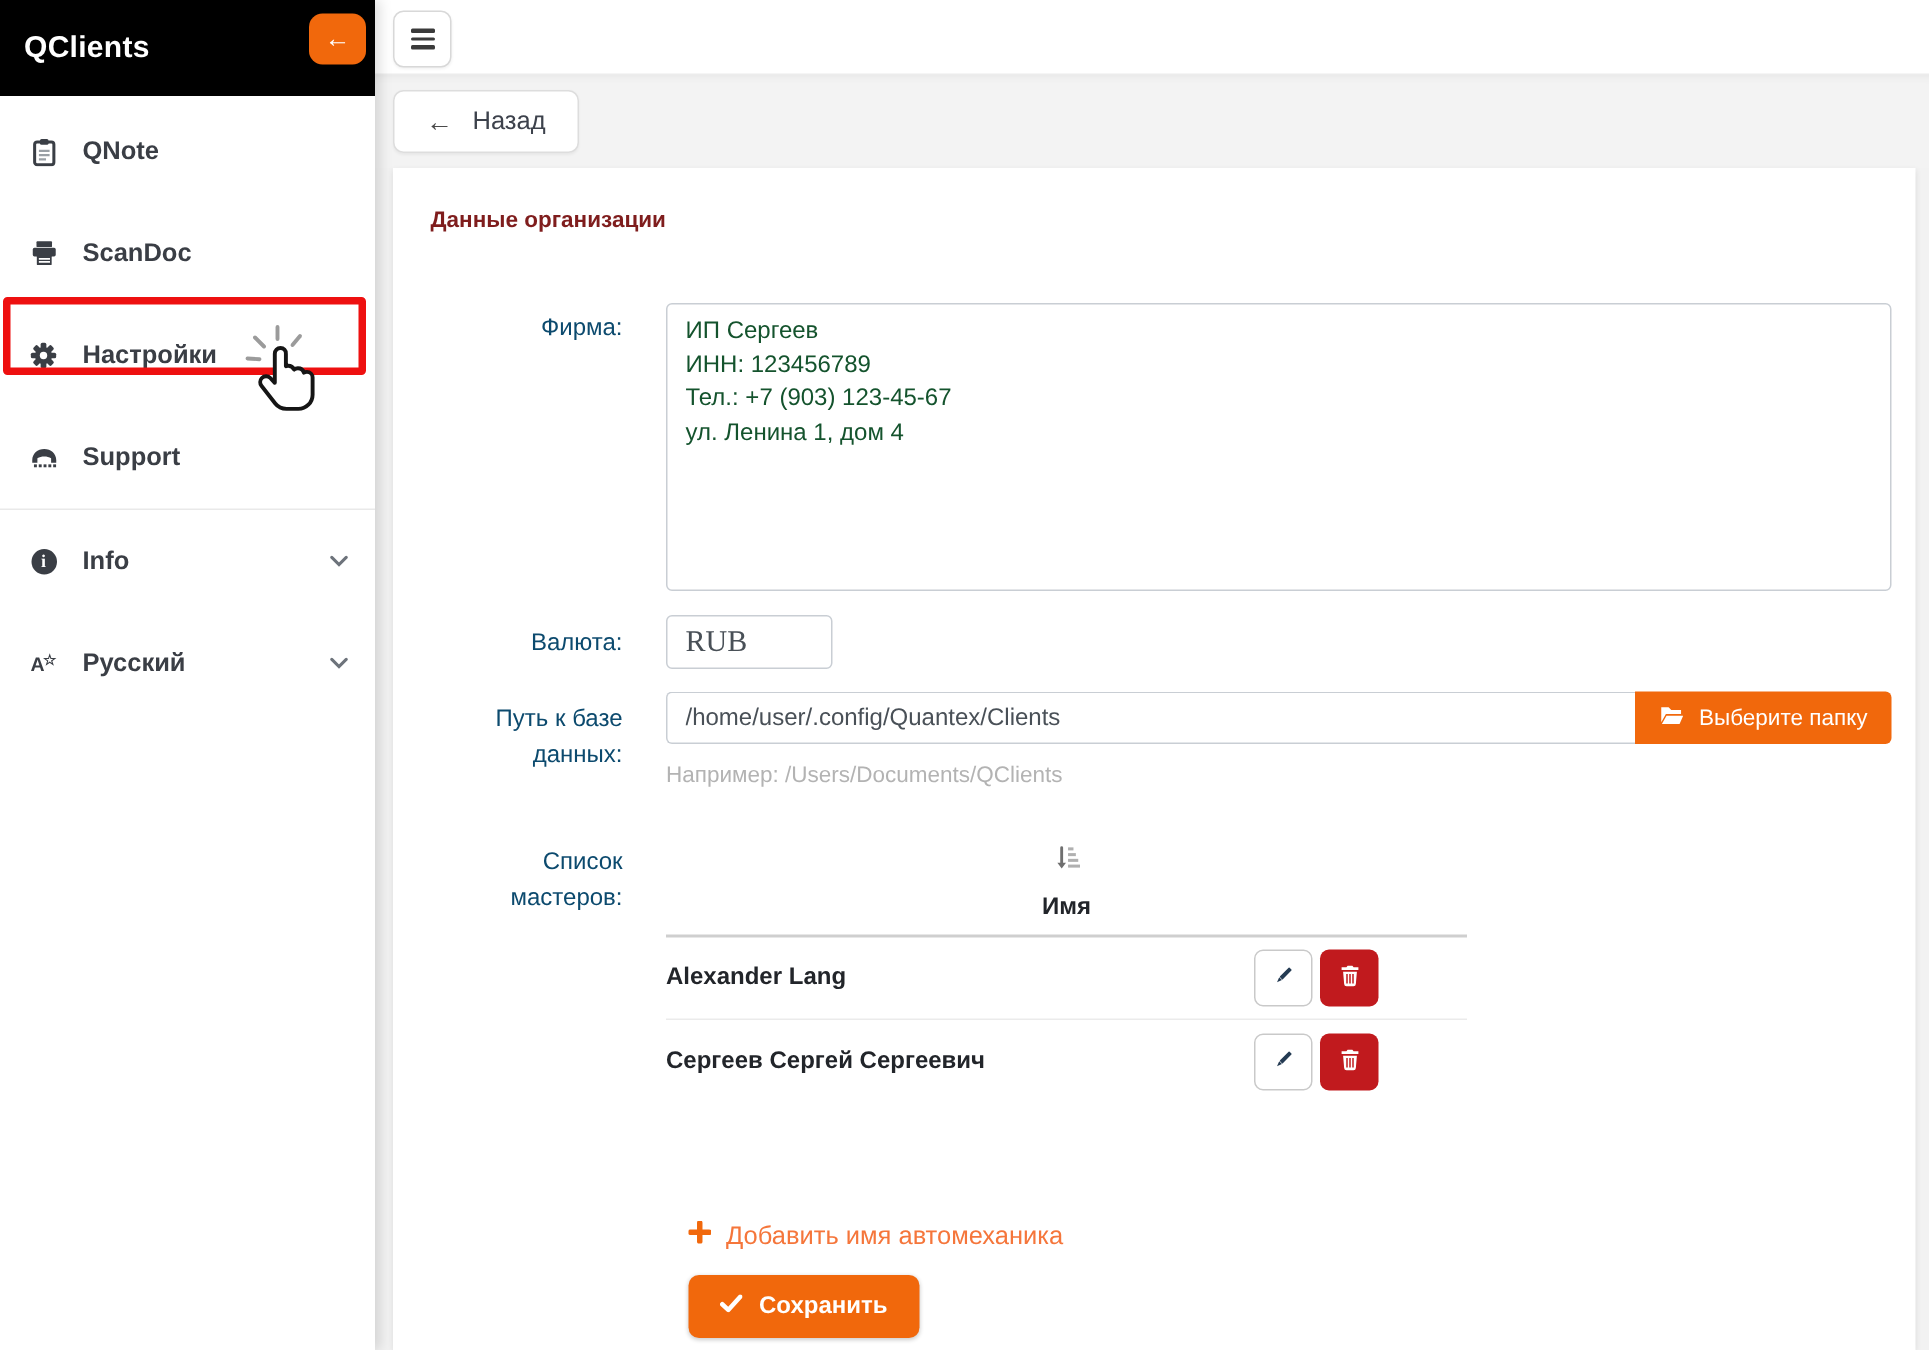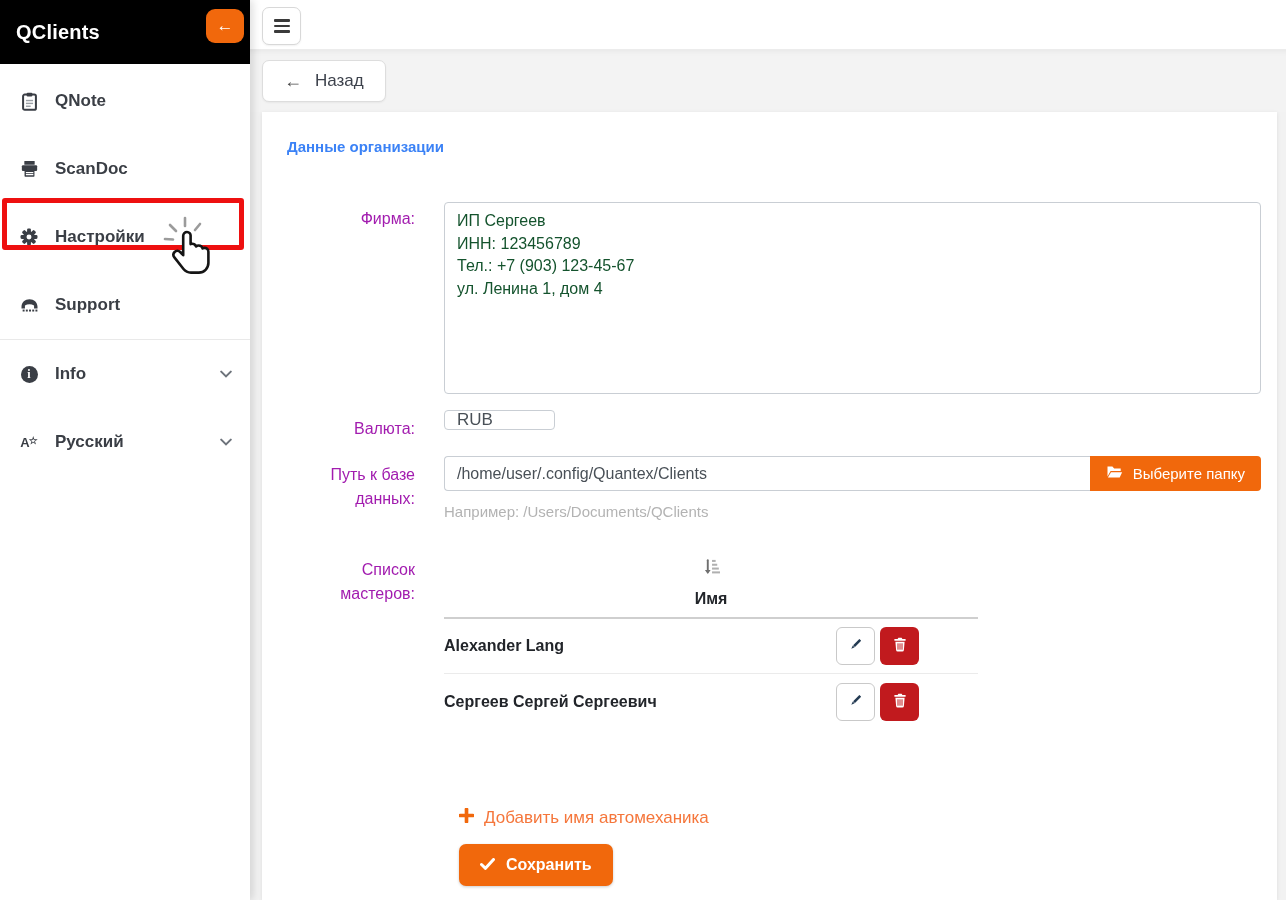--- a/index.html
+++ b/index.html
@@ -42,31 +42,31 @@
   .substrip { position:absolute; left:0; top:50px; right:0; height:62px; background:#f3f3f3;
               box-shadow:inset 0 7px 7px -7px rgba(0,0,0,.07); }
   .back-btn { position:absolute; left:12px; top:10px; height:42px; padding:0 21px; background:#fff;
               border:1px solid #ddd; border-radius:7px; cursor:pointer; display:flex; align-items:center; gap:13px;
               font-family:inherit; font-size:17px; color:#3d424c; box-shadow:0 1px 2px rgba(0,0,0,.05); }
   .back-arrow { font-size:18px; color:#4a4a4a; }
 
   
   .card { position:absolute; left:12px; top:112px; width:1015px; height:788px; background:#fff;
           box-shadow:0 1px 4px rgba(0,0,0,.09); }
-  .section-title { margin:26px 0 0 25px; font-size:15px; font-weight:700; color:#3b82f6; }
+  .section-title { margin:26px 0 0 25px; font-size:15px; font-weight:700; color:#7f1d1d; }
   .frow { display:flex; padding-left:15px; }
-  .lbl { width:138px; margin-right:29px; text-align:right; font-size:16px; color:#a21caf; line-height:1.5; flex:none; }
+  .lbl { width:138px; margin-right:29px; text-align:right; font-size:16px; color:#0c4a6e; line-height:1.5; flex:none; }
   .lbl span { display:inline-block; max-width:100px; }
   .pt6 { padding-top:5px; } .pt7 { padding-top:7px; }
   .row-company { margin-top:47px; }
   .company-area { width:817px; height:192px; border:1px solid #c9ced4; border-radius:4px; resize:none;
                   font-family:inherit; font-size:16px; line-height:1.42; color:#14532d; padding:7px 12px; outline:none; }
   .row-currency { margin-top:16px; }
-  .currency-input { width:111px; height:20px; border:1px solid #c9ced4; border-radius:4px; font-family:Liberation Sans, sans-serif;
-                    font-size:17px; color:#495057; padding:0 12px; outline:none; }
+  .currency-input { width:111px; height:36px; border:1px solid #c9ced4; border-radius:4px; font-family:Liberation Serif, serif;
+                    font-size:20px; color:#495057; padding:0 12px; outline:none; }
   .row-path { margin-top:15px; }
   .path-group { display:flex; width:817px; }
   .path-input { flex:1; height:35px; border:1px solid #c9ced4; border-right:none; border-radius:4px 0 0 4px;
                 font-family:inherit; font-size:16px; color:#495057; padding:0 12px; outline:none; min-width:0; }
   .folder-btn { flex:none; height:35px; padding:0 16px; border:none; border-radius:0 4px 4px 0; background:var(--accent);
                 color:#fff; font-family:inherit; font-size:15px; font-weight:400; cursor:pointer;
                 display:flex; align-items:center; gap:10px; }
   .path-hint { margin-top:12px; font-size:15px; color:#b3b3b3; }
   .row-masters { margin-top:38px; }
   .masters-tbl { width:534px; }

